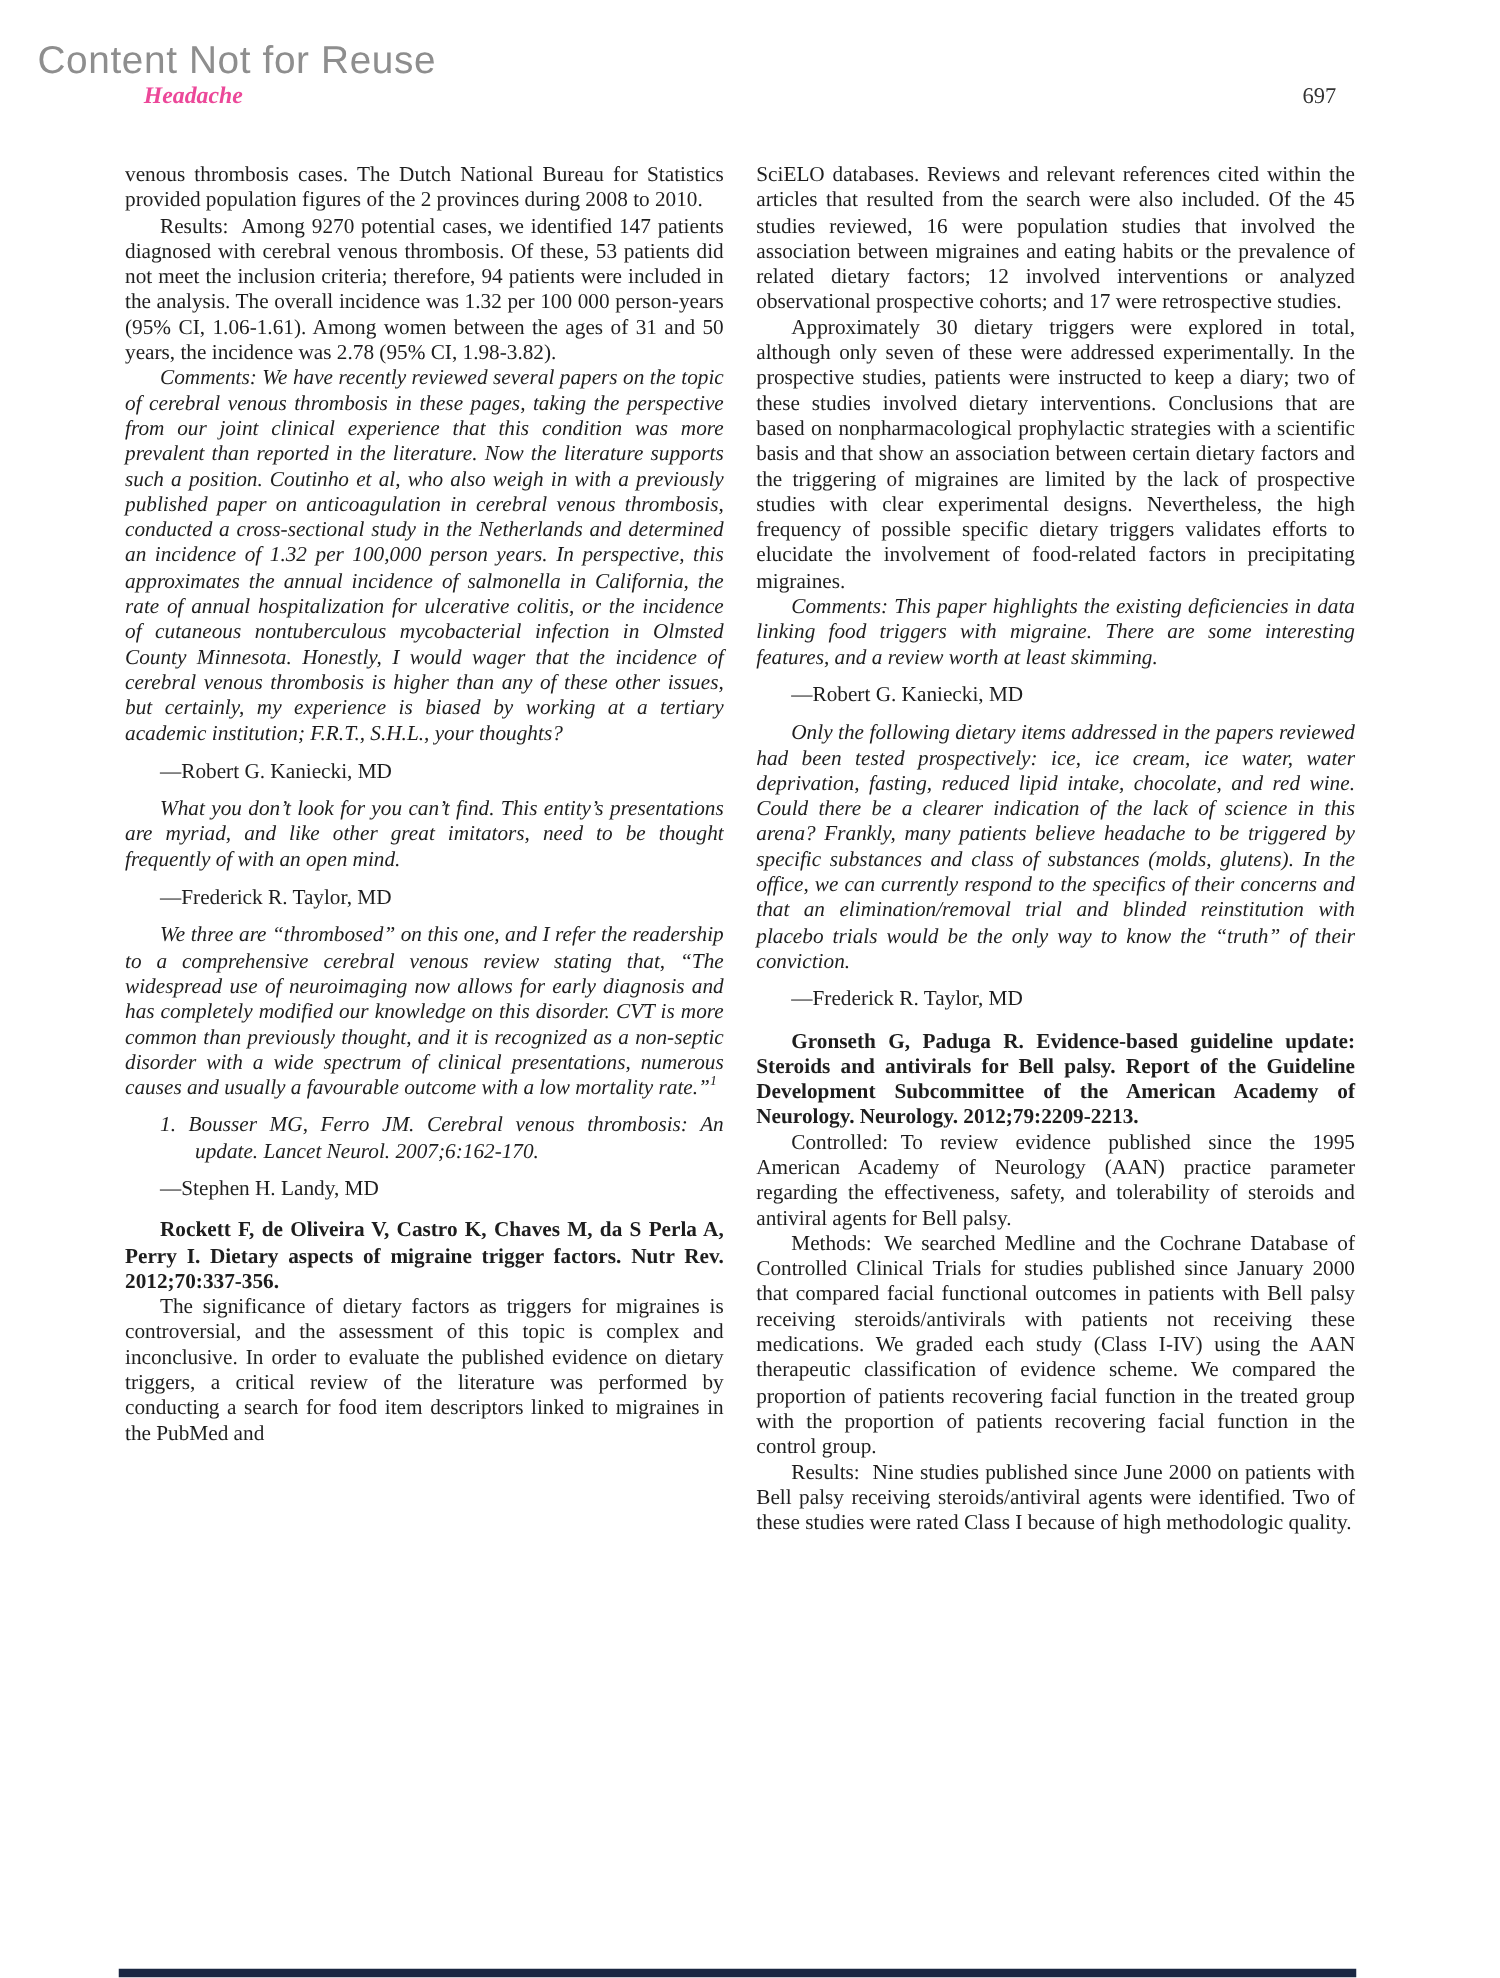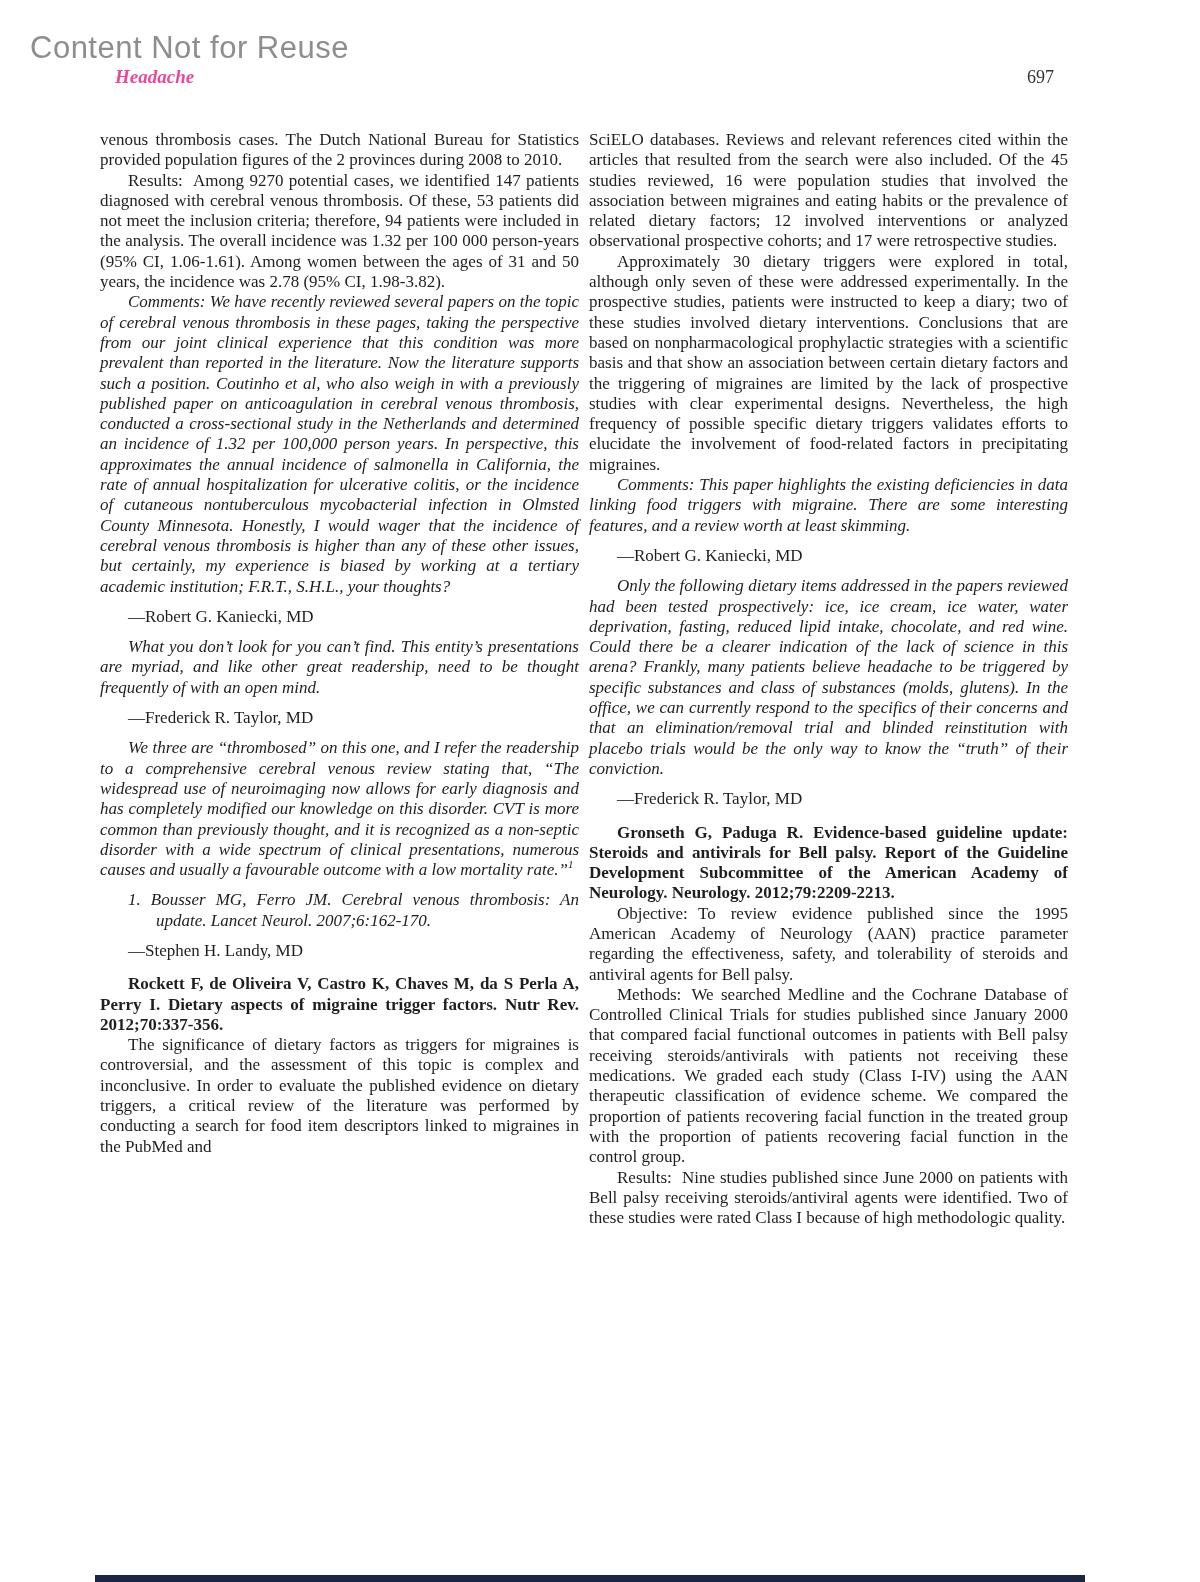--- a/index.html
+++ b/index.html
@@ -40,30 +40,30 @@
   }
   .running-title {
     font-weight: bold;
     font-style: italic;
     font-size: 19px;
     margin-left: 15px;
     color: #ec4899;
   }
   .running-page {
     font-size: 18px;
-    margin-right: 28px;
+    margin-right: 13px;
     color: #333;
   }
   .columns {
     position: absolute;
     left: 100px;
     top: 130px;
     width: 984px;
     display: flex;
-    gap: 10px;
+    gap: 26px;
   }
   .col {
     width: 479px;
     font-size: 17px;
     line-height: 20.3px;
   }
   .para {
     margin: 0;
     text-align: justify;
   }
@@ -115,38 +115,38 @@
     <span class="running-page">697</span>
   </div>
 
   <div class="columns">
 
     <div class="col">
       <p class="para">venous thrombosis cases. The Dutch National Bureau for Statistics provided population figures of the 2 provinces during 2008 to 2010.</p>
       <p class="para indent"><b class="plabel">Results:</b><span>Among 9270 potential cases, we identified 147 patients diagnosed with cerebral venous thrombosis. Of these, 53 patients did not meet the inclusion criteria; therefore, 94 patients were included in the analysis. The overall incidence was 1.32 per 100 000 person-years (95% CI, 1.06-1.61). Among women between the ages of 31 and 50 years, the incidence was 2.78 (95% CI, 1.98-3.82).</span></p>
       <p class="para indent ital">Comments: We have recently reviewed several papers on the topic of cerebral venous thrombosis in these pages, taking the perspective from our joint clinical experience that this condition was more prevalent than reported in the literature. Now the literature supports such a position. Coutinho et al, who also weigh in with a previously published paper on anticoagulation in cerebral venous thrombosis, conducted a cross-sectional study in the Netherlands and determined an incidence of 1.32 per 100,000 person years. In perspective, this approximates the annual incidence of salmonella in California, the rate of annual hospitalization for ulcerative colitis, or the incidence of cutaneous nontuberculous mycobacterial infection in Olmsted County Minnesota. Honestly, I would wager that the incidence of cerebral venous thrombosis is higher than any of these other issues, but certainly, my experience is biased by working at a tertiary academic institution; F.R.T., S.H.L., your thoughts?</p>
       <p class="para sig">—Robert G. Kaniecki, MD</p>
-      <p class="para indent ital gap-top">What you don’t look for you can’t find. This entity’s presentations are myriad, and like other great readership, need to be thought frequently of with an open mind.</p>
+      <p class="para indent ital gap-top">What you don’t look for you can’t find. This entity’s presentations are myriad, and like other great imitators, need to be thought frequently of with an open mind.</p>
       <p class="para sig">—Frederick R. Taylor, MD</p>
       <p class="para indent ital gap-top"><span>We three are “thrombosed” on this one, and I refer the readership to a comprehensive cerebral venous review stating that, “The widespread use of neuroimaging now allows for early diagnosis and has completely modified our knowledge on this disorder. CVT is more common than previously thought, and it is recognized as a non-septic disorder with a wide spectrum of clinical presentations, numerous causes and usually a favourable outcome with a low mortality rate.”</span><sup>1</sup></p>
       <p class="para ref">1. Bousser MG, Ferro JM. Cerebral venous thrombosis: An update. Lancet Neurol. 2007;6:162-170.</p>
       <p class="para sig">—Stephen H. Landy, MD</p>
       <p class="para cite"><span>Rockett F, de Oliveira V, Castro K, Chaves M, da S Perla A, Perry I. Dietary aspects of migraine trigger factors. </span><span class="journal">Nutr Rev</span><span>. 2012;70:337-356.</span></p>
       <p class="para indent">The significance of dietary factors as triggers for migraines is controversial, and the assessment of this topic is complex and inconclusive. In order to evaluate the published evidence on dietary triggers, a critical review of the literature was performed by conducting a search for food item descriptors linked to migraines in the PubMed and</p>
     </div>
 
     <div class="col">
       <p class="para">SciELO databases. Reviews and relevant references cited within the articles that resulted from the search were also included. Of the 45 studies reviewed, 16 were population studies that involved the association between migraines and eating habits or the prevalence of related dietary factors; 12 involved interventions or analyzed observational prospective cohorts; and 17 were retrospective studies.</p>
       <p class="para indent">Approximately 30 dietary triggers were explored in total, although only seven of these were addressed experimentally. In the prospective studies, patients were instructed to keep a diary; two of these studies involved dietary interventions. Conclusions that are based on nonpharmacological prophylactic strategies with a scientific basis and that show an association between certain dietary factors and the triggering of migraines are limited by the lack of prospective studies with clear experimental designs. Nevertheless, the high frequency of possible specific dietary triggers validates efforts to elucidate the involvement of food-related factors in precipitating migraines.</p>
       <p class="para indent ital">Comments: This paper highlights the existing deficiencies in data linking food triggers with migraine. There are some interesting features, and a review worth at least skimming.</p>
       <p class="para sig">—Robert G. Kaniecki, MD</p>
       <p class="para indent ital gap-top">Only the following dietary items addressed in the papers reviewed had been tested prospectively: ice, ice cream, ice water, water deprivation, fasting, reduced lipid intake, chocolate, and red wine. Could there be a clearer indication of the lack of science in this arena? Frankly, many patients believe headache to be triggered by specific substances and class of substances (molds, glutens). In the office, we can currently respond to the specifics of their concerns and that an elimination/removal trial and blinded reinstitution with placebo trials would be the only way to know the “truth” of their conviction.</p>
       <p class="para sig">—Frederick R. Taylor, MD</p>
       <p class="para cite"><span>Gronseth G, Paduga R. Evidence-based guideline update: Steroids and antivirals for Bell palsy. Report of the Guideline Development Subcommittee of the American Academy of Neurology. </span><span class="journal">Neurology</span><span>. 2012;79:2209-2213.</span></p>
-      <p class="para indent"><b class="plabel">Objective:</b><span>To review evidence published since the 1995 American Academy of Neurology (AAN) practice parameter regarding the effectiveness, safety, and tolerability of steroids and antiviral agents for Bell palsy.</span></p>
+      <p class="para indent"><b class="plabel">Controlled:</b><span>To review evidence published since the 1995 American Academy of Neurology (AAN) practice parameter regarding the effectiveness, safety, and tolerability of steroids and antiviral agents for Bell palsy.</span></p>
       <p class="para indent"><b class="plabel">Methods:</b><span>We searched Medline and the Cochrane Database of Controlled Clinical Trials for studies published since January 2000 that compared facial functional outcomes in patients with Bell palsy receiving steroids/antivirals with patients not receiving these medications. We graded each study (Class I-IV) using the AAN therapeutic classification of evidence scheme. We compared the proportion of patients recovering facial function in the treated group with the proportion of patients recovering facial function in the control group.</span></p>
       <p class="para indent"><b class="plabel">Results:</b><span>Nine studies published since June 2000 on patients with Bell palsy receiving steroids/antiviral agents were identified. Two of these studies were rated Class I because of high methodologic quality.</span></p>
     </div>
 
   </div>
 
   <div class="bottom-bar"></div>
 
 </div>
 

